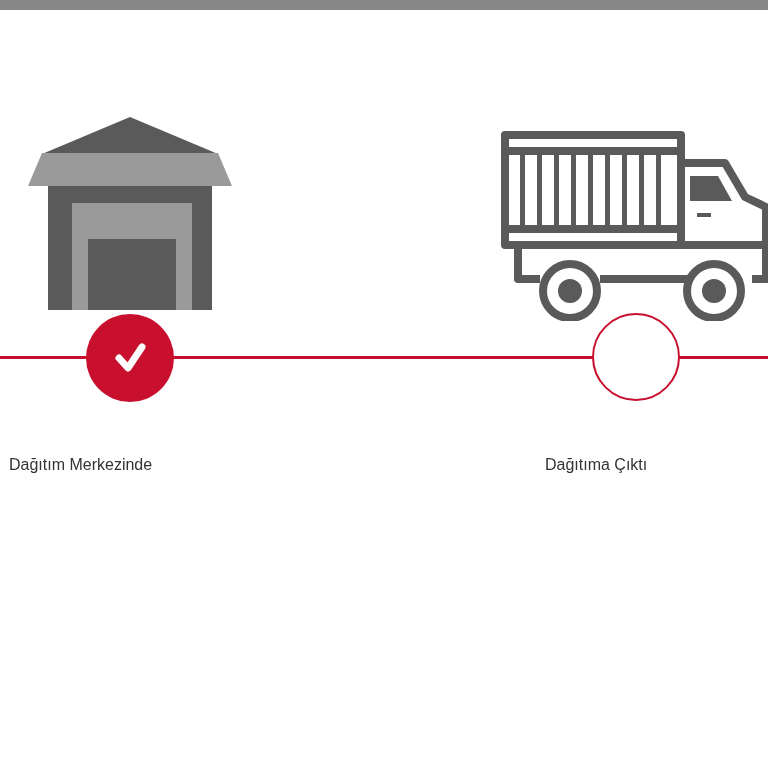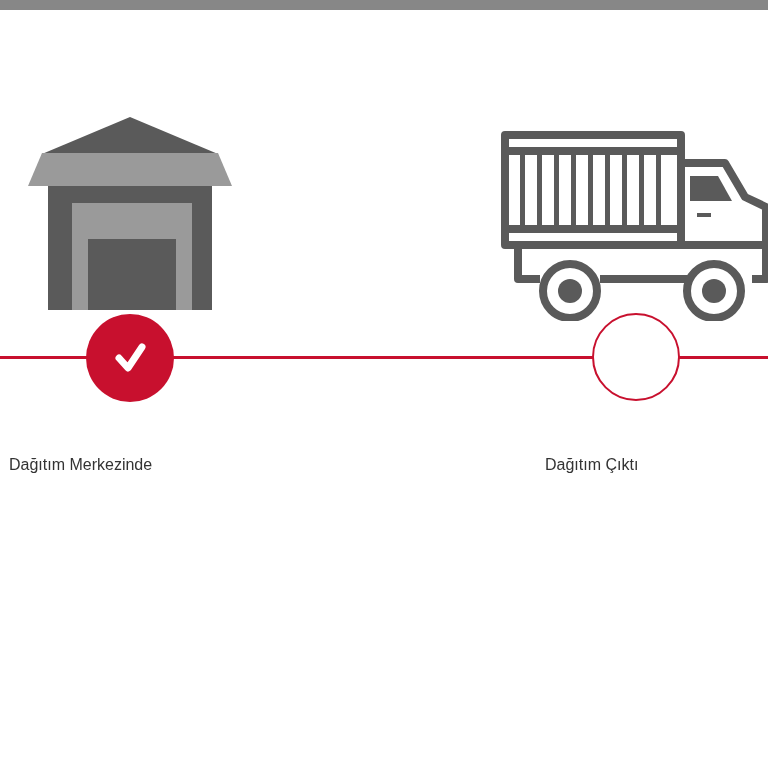--- a/index.html
+++ b/index.html
@@ -60,13 +60,13 @@
     <rect x="156" y="20" width="5" height="78"></rect>
     <polygon points="190,45 218,45 232,70 190,70"></polygon>
     <rect x="197" y="82" width="14" height="4"></rect>
     <circle cx="70" cy="160" r="12"></circle>
     <circle cx="214" cy="160" r="12"></circle>
   </g>
 </svg>
 
 <div class="step-circle pending"></div>
 
-<div class="label" style="left:545px;">Dağıtım Çıktı</div>
+<div class="label" style="left:545px;">Dağıtıma Çıktı</div>
 
 </body></html>

